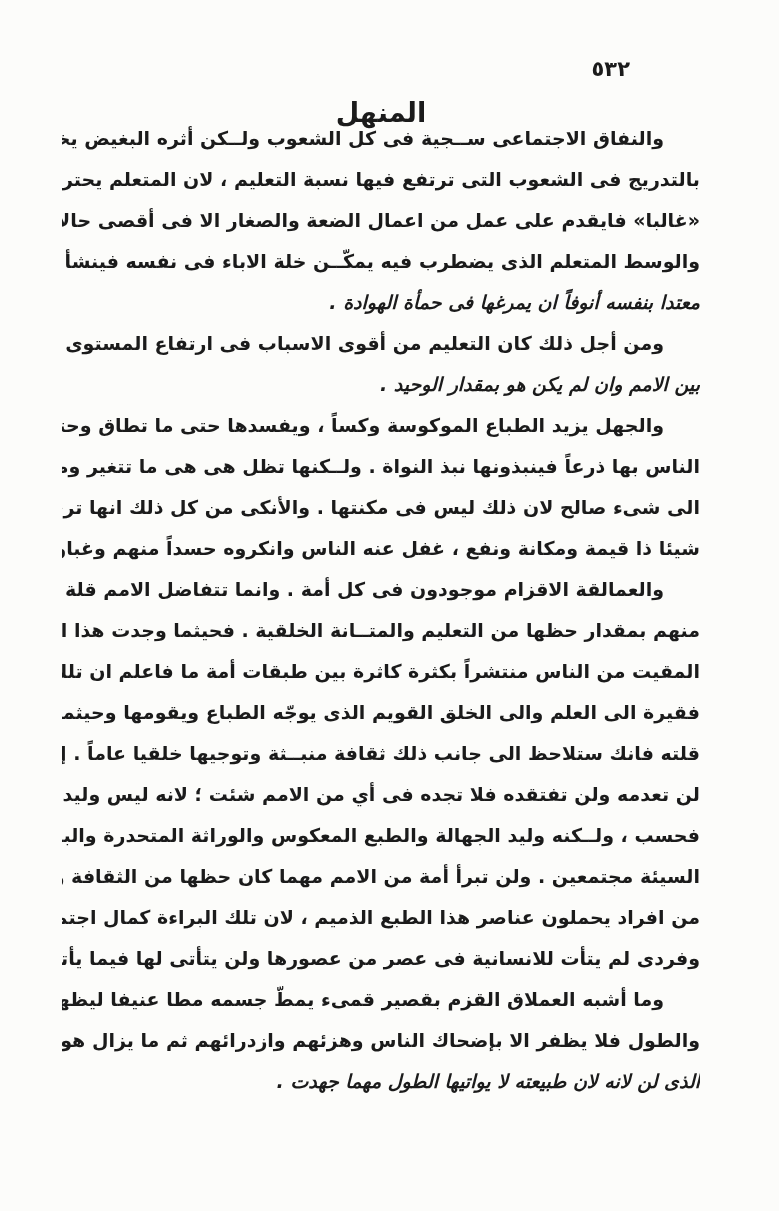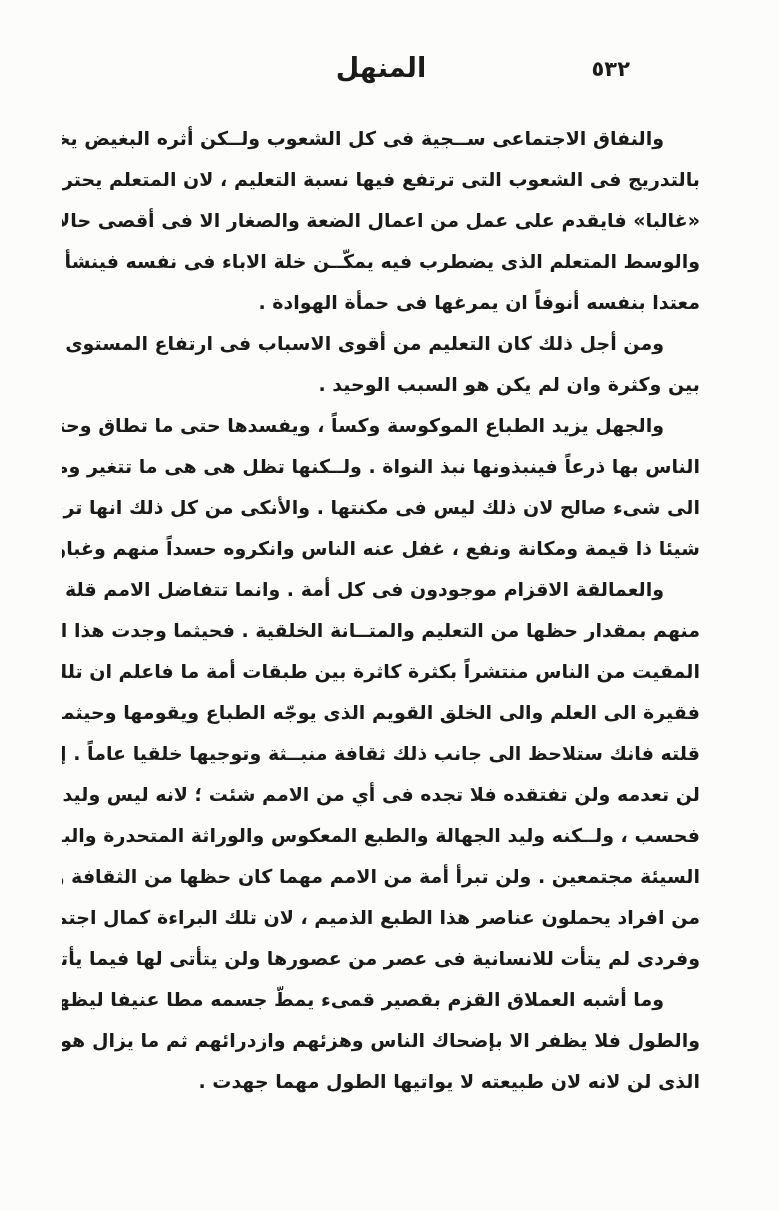--- a/index.html
+++ b/index.html
@@ -19,20 +19,21 @@
     position:absolute;
     top:52px;left:62px;right:79px;
     height:40px;
   }
   .title{
     display:block;
     text-align:center;
     font-size:27px;
     font-weight:bold;
     letter-spacing:1px;
+    margin-top:45px;
   }
   .page-num{
     position:absolute;
     top:5px;
     right:70px;
     font-size:21px;
     font-weight:bold;
   }
   .body-block{
     position:absolute;
@@ -51,20 +52,21 @@
     font-weight:bold;
     text-align:justify;
     text-align-last:justify;
     white-space:nowrap;
     overflow:hidden;
   }
   .line.first{padding-right:36px;}
   .line.last{
     text-align-last:right;
     white-space:normal;
+    font-style:italic;
   }
 </style>
 </head>
 <body>
 
 <div class="sheet">
 
   <div class="header">
     <span class="page-num">٥٣٢</span>
     <span class="title">المنهل</span>
@@ -75,21 +77,21 @@
     <p class="para">
       <span class="line first">والنفاق الاجتماعى ســجية فى كل الشعوب ولــكن أثره البغيض يخف</span>
       <span class="line">بالتدريج فى الشعوب التى ترتفع فيها نسبة التعليم ، لان المتعلم يحترم نفســه</span>
       <span class="line">«غالبا» فايقدم على عمل من اعمال الضعة والصغار الا فى أقصى حالات الاضطرار .</span>
       <span class="line">والوسط المتعلم الذى يضطرب فيه يمكّــن خلة الاباء فى نفسه فينشأ قوياً رشيدا</span>
       <span class="line last">معتدا بنفسه أنوفاً ان يمرغها فى حمأة الهوادة .</span>
     </p>
 
     <p class="para">
       <span class="line first">ومن أجل ذلك كان التعليم من أقوى الاسباب فى ارتفاع المستوى الخلقى</span>
-      <span class="line last">بين وكثرة وان لم يكن هو السبب الوحيد .</span>
+      <span class="line last">بين الامم وان لم يكن هو بمقدار الوحيد .</span>
     </p>
 
     <p class="para">
       <span class="line first">والجهل يزيد الطباع الموكوسة وكساً ، ويفسدها حتى ما تطاق وحتى يضيق</span>
       <span class="line">الناس بها ذرعاً فينبذونها نبذ النواة . ولــكنها تظل هى هى ما تتغير وما تستحيل</span>
       <span class="line">الى شىء صالح لان ذلك ليس فى مكنتها . والأنكى من كل ذلك انها ترى نفسها</span>
       <span class="line">شيئا ذا قيمة ومكانة ونفع ، غفل عنه الناس وانكروه حسداً منهم وغباوة ، فما</span>
     </p>
 
     <p class="para">

